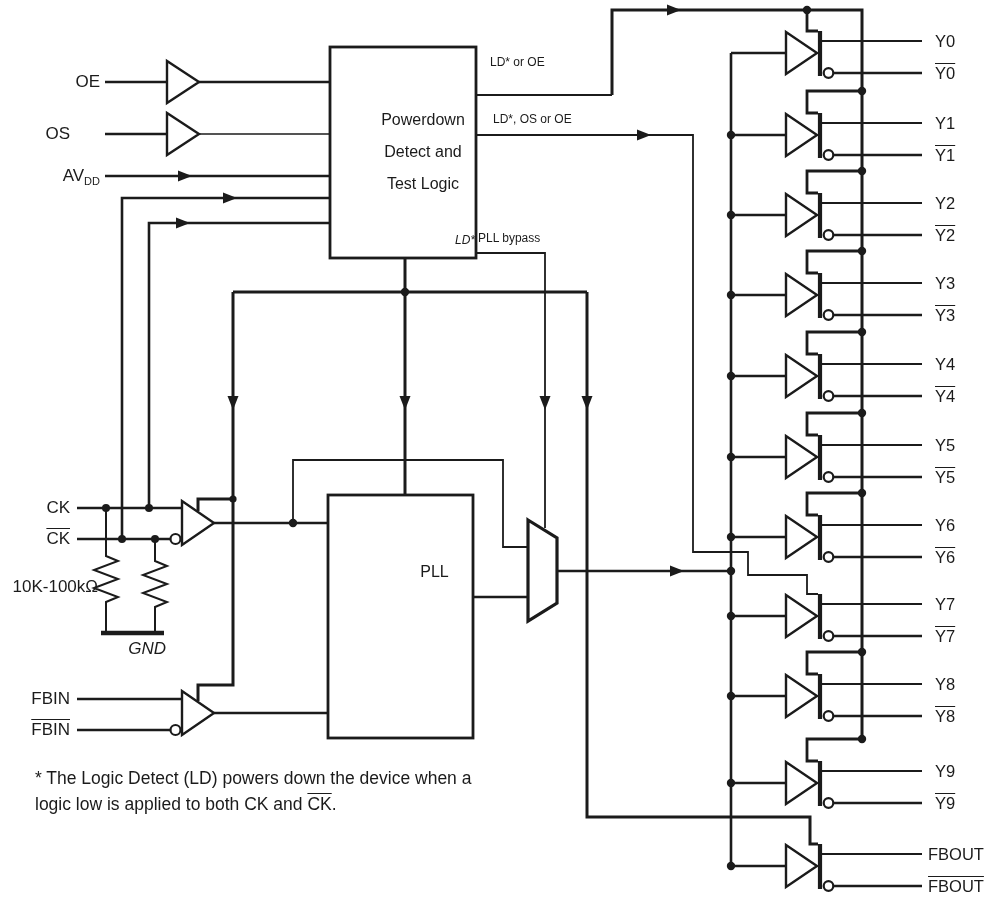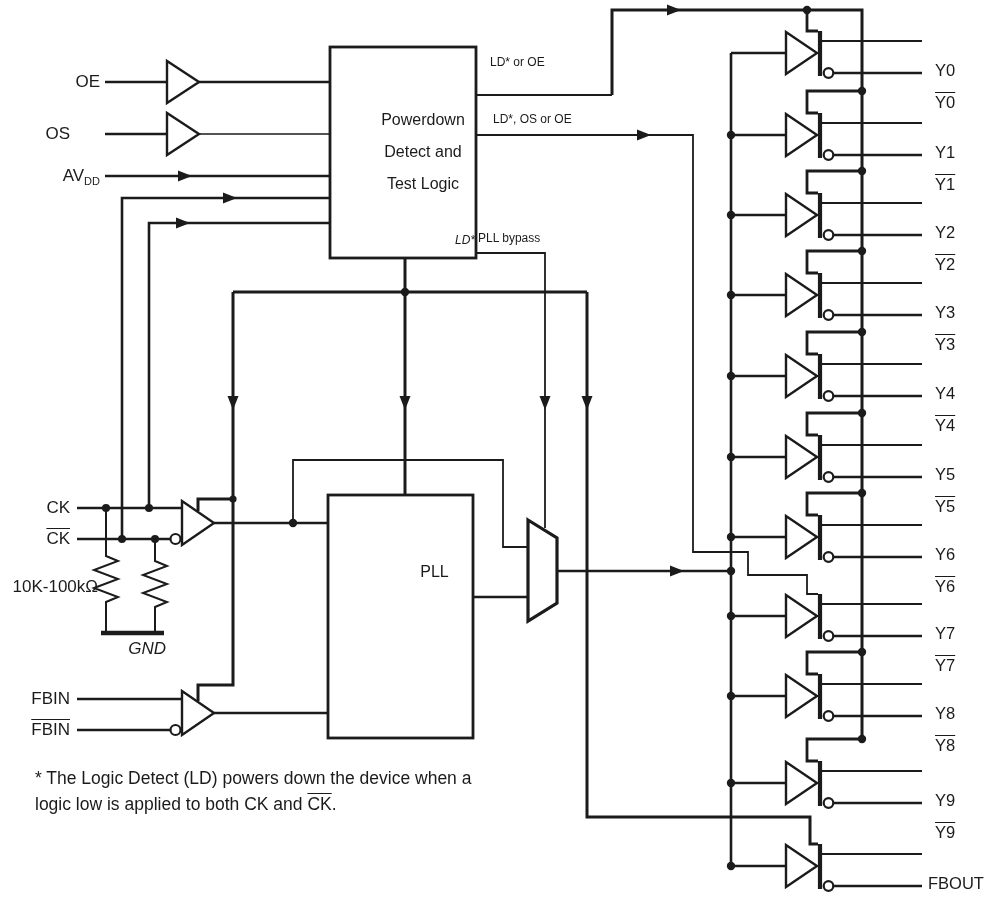--- a/index.html
+++ b/index.html
@@ -3,21 +3,21 @@
 <meta charset="utf-8">
 <style>
   html,body{margin:0;padding:0;background:#ffffff;}
   .stage{position:relative;width:1000px;height:899px;background:#ffffff;overflow:hidden;
          font-family:"Liberation Sans",sans-serif;color:#1b1b1b;}
   .stage svg{position:absolute;left:0;top:0;}
   .lbl{position:absolute;font-size:17px;line-height:20px;white-space:nowrap;color:#1b1b1b;}
   .rt{text-align:right;}
   .big{font-size:12px;}
   .blocktxt{font-size:16px;line-height:32px;text-align:center;margin-left:20px;}
-  .out{font-size:16.5px;line-height:20px;margin-top:29px;}
+  .out{font-size:16.5px;line-height:20px;}
   .ol{text-decoration:overline;}
   .ctr{text-align:right;font-style:italic;}
   sub.sb{font-size:11px;vertical-align:-4px;text-align:center;}
   .fn{font-size:17.5px;line-height:26px;}
 </style>
 </head>
 <body>
 
 <div class="stage">
 

